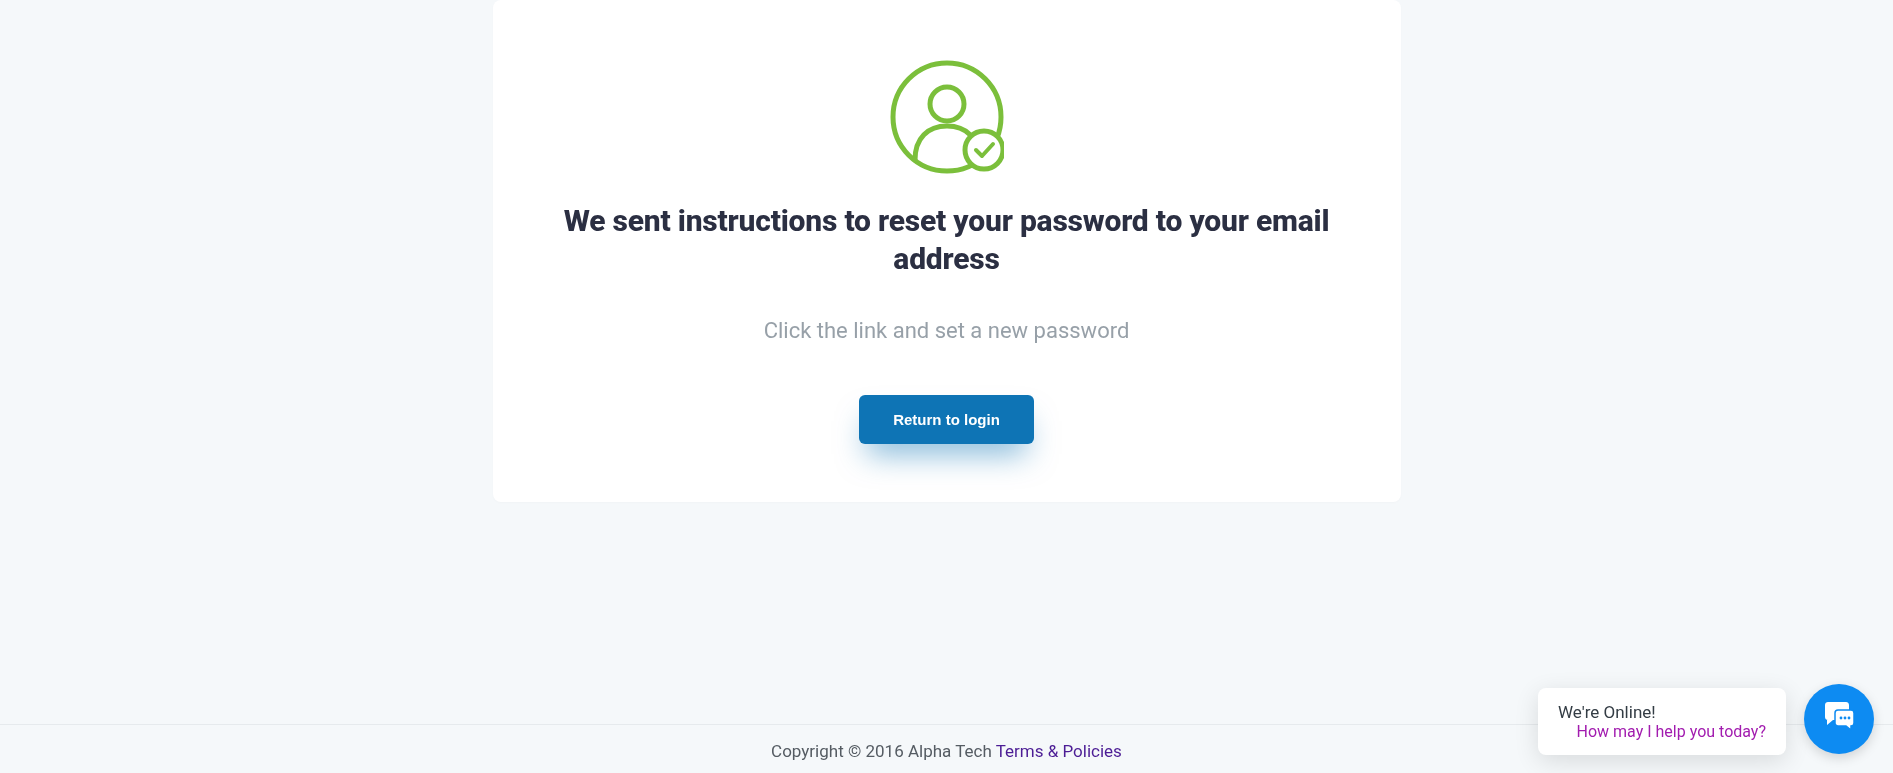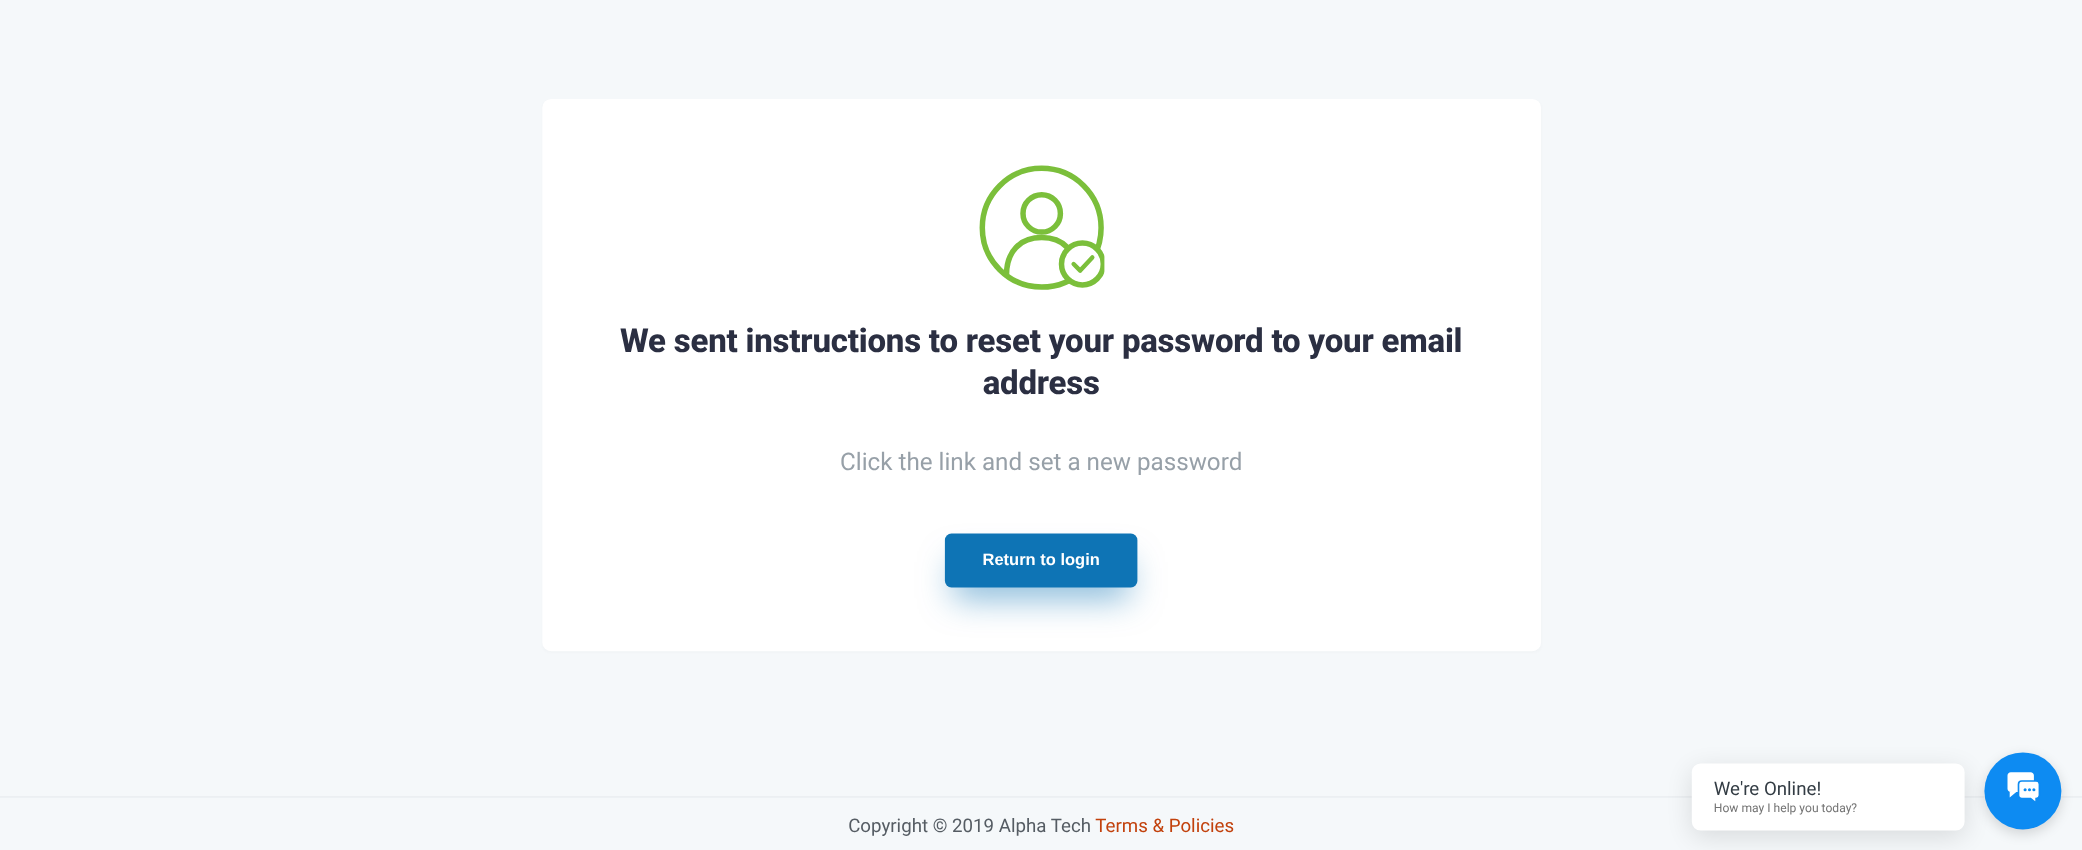--- a/index.html
+++ b/index.html
@@ -11,21 +11,20 @@
       font-family: -apple-system, BlinkMacSystemFont, 'Segoe UI', Roboto, Helvetica, Arial, sans-serif;
       background: #f5f8fa;
       min-height: 773px;
       width: 1893px;
       position: relative;
       overflow: hidden;
     }
     .container {
       display: flex;
       justify-content: center;
-      padding-top: 90px;
     }
     .card {
       background: #ffffff;
       border-radius: 8px;
       width: 908px;
       padding: 60px 60px 58px 60px;
       text-align: center;
       box-shadow: 0 1px 3px rgba(0,0,0,0.02);
     }
     .icon-wrap {
@@ -65,21 +64,21 @@
       left: 0;
       right: 0;
       border-top: 1px solid #e6eaed;
       padding: 16px 0 12px 0;
       text-align: center;
       font-size: 17px;
       color: #555c63;
       background: #f5f8fa;
     }
     .footer a {
-      color: #c2410c;
+      color: #4c1d95;
       text-decoration: none;
       cursor: pointer;
     }
     .chat-bubble {
       position: absolute;
       right: 19px;
       bottom: 19px;
       width: 70px;
       height: 70px;
       border-radius: 50%;
@@ -100,25 +99,26 @@
       width: 248px;
       box-shadow: 0 6px 24px rgba(0,0,0,0.12);
     }
     .chat-popup-title {
       font-size: 17px;
       color: #333c44;
       font-weight: 400;
       margin-bottom: 0;
     }
     .chat-popup-sub {
-      font-size: 11px;
-      color: #737373;
+      font-size: 16px;
+      color: #a21caf;
       white-space: nowrap;
       overflow: hidden;
       text-overflow: ellipsis;
+      text-align: right;
     }
   </style>
 </head>
 <body>
 
 <div class="container">
   <div class="card">
     <div class="icon-wrap">
       <svg width="114" height="114" viewBox="0 0 114 114" fill="none">
         <circle cx="57" cy="57" r="54" stroke="#7bbf3b" stroke-width="5"></circle>
@@ -128,21 +128,21 @@
         <path d="M 86 90 L 92 96 L 103 84" stroke="#7bbf3b" stroke-width="4" fill="none" stroke-linecap="round" stroke-linejoin="round"></path>
       </svg>
     </div>
     <h1 class="heading">We sent instructions to reset your password to your email address</h1>
     <p class="subtext">Click the link and set a new password</p>
     <button class="return-btn">Return to login</button>
   </div>
 </div>
 
 <div class="footer">
-  <span>Copyright © 2019 Alpha Tech </span><a>Terms &amp; Policies</a>
+  <span>Copyright © 2016 Alpha Tech </span><a>Terms &amp; Policies</a>
 </div>
 
 <div class="chat-popup">
   <div class="chat-popup-title">We're Online!</div>
   <div class="chat-popup-sub">How may I help you today?</div>
 </div>
 
 <div class="chat-bubble">
   <span>
     <svg width="36" height="36" viewBox="0 0 36 36" fill="none">

